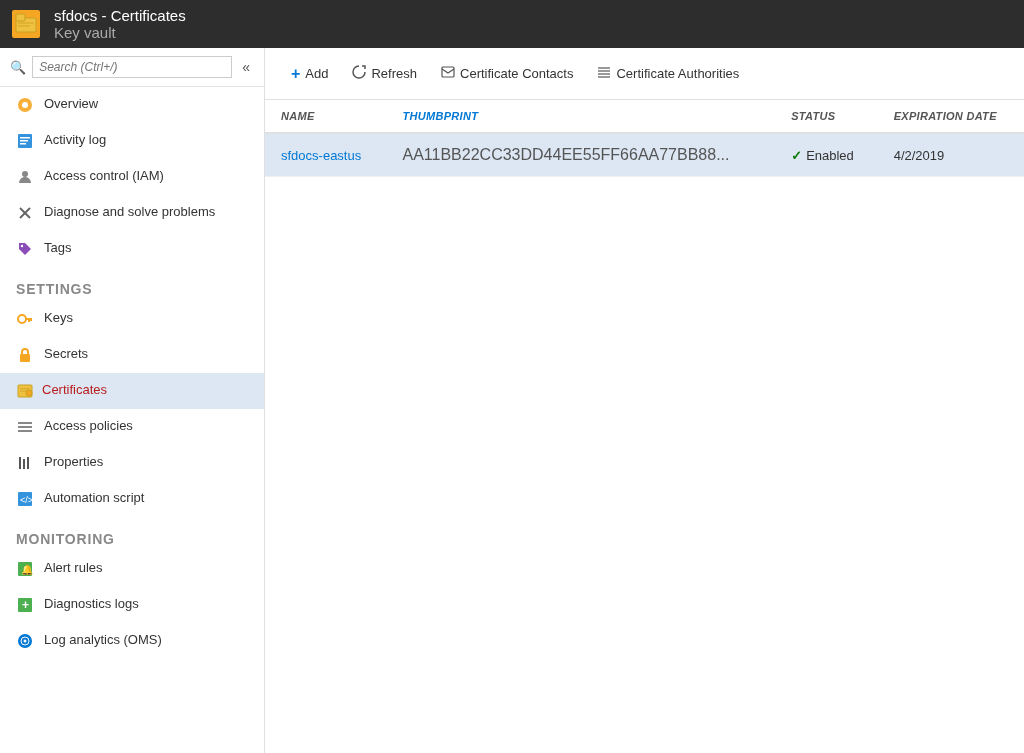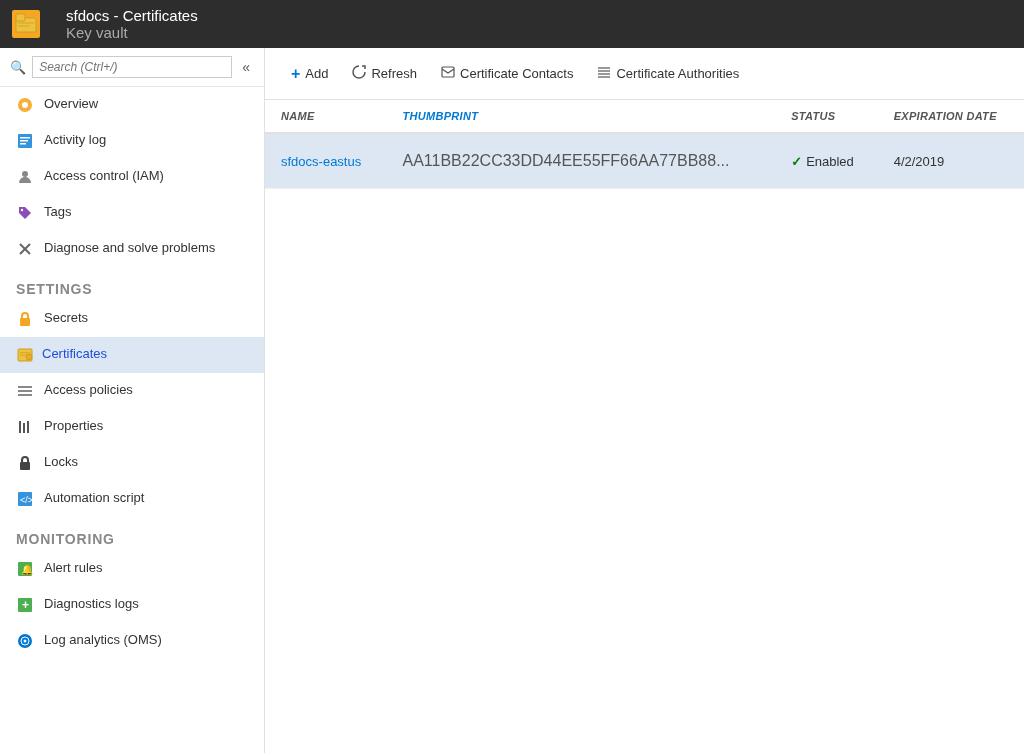--- a/index.html
+++ b/index.html
@@ -6,21 +6,21 @@
     body { font-family: 'Segoe UI', Arial, sans-serif; font-size: 13px; background: #f3f3f3; width: 1024px; height: 753px; overflow: hidden; display: flex; flex-direction: column; }
 
     
     .top-bar {
       background: #1a1a2e;
       background: #2d2d2d;
       height: 48px;
       display: flex;
       align-items: center;
       padding: 0 12px;
-      gap: 26px;
+      gap: 14px;
       flex-shrink: 0;
     }
     .top-bar-icon {
       width: 28px; height: 28px;
       background: #f5a623;
       border-radius: 2px;
       display: flex; align-items: center; justify-content: center;
       color: white; font-size: 14px; font-weight: bold;
     }
     .top-bar-title {
@@ -82,21 +82,21 @@
     }
 
     .sidebar-item {
       display: flex;
       padding: 9px 16px;
       cursor: pointer;
       color: #333;
       gap: 10px;
       font-size: 13px;
     }
-    .sidebar-item.active { background: #dce7f3; color: #1d4ed8; gap: 8px; }
+    .sidebar-item.active { background: #dce7f3; color: #b91c1c; gap: 8px; }
 
     .sidebar-section-label {
       font-size: 14px;
       font-weight: 600;
       color: #888;
       letter-spacing: 0.8px;
       padding: 14px 16px 4px 16px;
       text-transform: uppercase;
     }
 
@@ -166,21 +166,21 @@
       color: #555;
       letter-spacing: 0.3px;
       text-transform: uppercase;
       white-space: nowrap;
     }
     .cert-table tbody tr {
       border-bottom: 1px solid #f0f0f0;
     }
     .cert-table tbody tr.selected { background: #dce7f3; }
     .cert-table tbody td {
-      padding: 18px 16px;
+      padding: 12px 16px;
       font-size: 13px;
       color: #333;
     }
     .cert-name-link {
       color: #0078d4;
       cursor: pointer;
       text-decoration: none;
     }
     .status-enabled {
       color: #333;
@@ -248,38 +248,49 @@
           <svg width="16" height="16" viewBox="0 0 16 16">
               <circle cx="8" cy="5" r="3" fill="#888"></circle>
               <path d="M2 14c0-3.3 2.7-6 6-6s6 2.7 6 6" fill="#888"></path>
             </svg>
         </span>
         <span>Access control (IAM)</span>
       </div>
       <div class="sidebar-item">
         <span class="sidebar-icon">
           <svg width="16" height="16" viewBox="0 0 16 16">
+              <line x1="3" y1="3" x2="13" y2="13" stroke="#666" stroke-width="2"></line>
+              <line x1="13" y1="3" x2="3" y2="13" stroke="#666" stroke-width="2"></line>
+            </svg>
+        </span>
+        <span>Diagnose and solve problems</span>
+      </div>
+      <div class="sidebar-item">
+        <span class="sidebar-icon">
+          <svg width="16" height="16" viewBox="0 0 16 16">
               <path d="M2 2h6l6 6-6 6-6-6V2z" fill="#8b4db8"></path>
               <circle cx="5" cy="5" r="1.2" fill="white"></circle>
             </svg>
         </span>
         <span>Tags</span>
       </div>
-      <div class="sidebar-item">
-        <span class="sidebar-icon">
-          <svg width="16" height="16" viewBox="0 0 16 16">
-              <line x1="3" y1="3" x2="13" y2="13" stroke="#666" stroke-width="2"></line>
-              <line x1="13" y1="3" x2="3" y2="13" stroke="#666" stroke-width="2"></line>
-            </svg>
-        </span>
-        <span>Diagnose and solve problems</span>
-      </div>
 
       <div class="sidebar-section-label">SETTINGS</div>
 
+      <div class="sidebar-item">
+        <span class="sidebar-icon">
+          <svg width="16" height="16" viewBox="0 0 16 16">
+              <circle cx="5" cy="8" r="4" fill="none" stroke="#f5a623" stroke-width="2"></circle>
+              <line x1="8.5" y1="8" x2="15" y2="8" stroke="#f5a623" stroke-width="2"></line>
+              <line x1="12" y1="8" x2="12" y2="11" stroke="#f5a623" stroke-width="2"></line>
+              <line x1="14" y1="8" x2="14" y2="10" stroke="#f5a623" stroke-width="2"></line>
+            </svg>
+        </span>
+        <span>Keys</span>
+      </div>
       <div class="sidebar-item">
         <span class="sidebar-icon">
           <svg width="16" height="16" viewBox="0 0 16 16">
               <rect x="3" y="7" width="10" height="8" rx="1" fill="#f5a623"></rect>
               <path d="M5 7V5a3 3 0 0 1 6 0v2" fill="none" stroke="#f5a623" stroke-width="2"></path>
             </svg>
         </span>
         <span>Secrets</span>
       </div>
       <div class="sidebar-item active">
@@ -305,29 +316,20 @@
       </div>
       <div class="sidebar-item">
         <span class="sidebar-icon">
           <svg width="16" height="16" viewBox="0 0 16 16">
               <rect x="2" y="2" width="2" height="12" fill="#555"></rect>
               <rect x="6" y="4" width="2" height="10" fill="#555"></rect>
               <rect x="10" y="2" width="2" height="12" fill="#555"></rect>
             </svg>
         </span>
         <span>Properties</span>
-      </div>
-      <div class="sidebar-item">
-        <span class="sidebar-icon">
-          <svg width="16" height="16" viewBox="0 0 16 16">
-              <rect x="3" y="7" width="10" height="8" rx="1" fill="#444"></rect>
-              <path d="M5 7V5a3 3 0 0 1 6 0v2" fill="none" stroke="#444" stroke-width="2"></path>
-            </svg>
-        </span>
-        <span>Locks</span>
       </div>
       <div class="sidebar-item">
         <span class="sidebar-icon">
           <svg width="16" height="16" viewBox="0 0 16 16">
               <rect x="1" y="1" width="14" height="14" rx="1" fill="#0078d4" opacity="0.8"></rect>
               <text x="3" y="12" font-size="9" fill="white">&lt;/&gt;</text>
             </svg>
         </span>
         <span>Automation script</span>
       </div>

